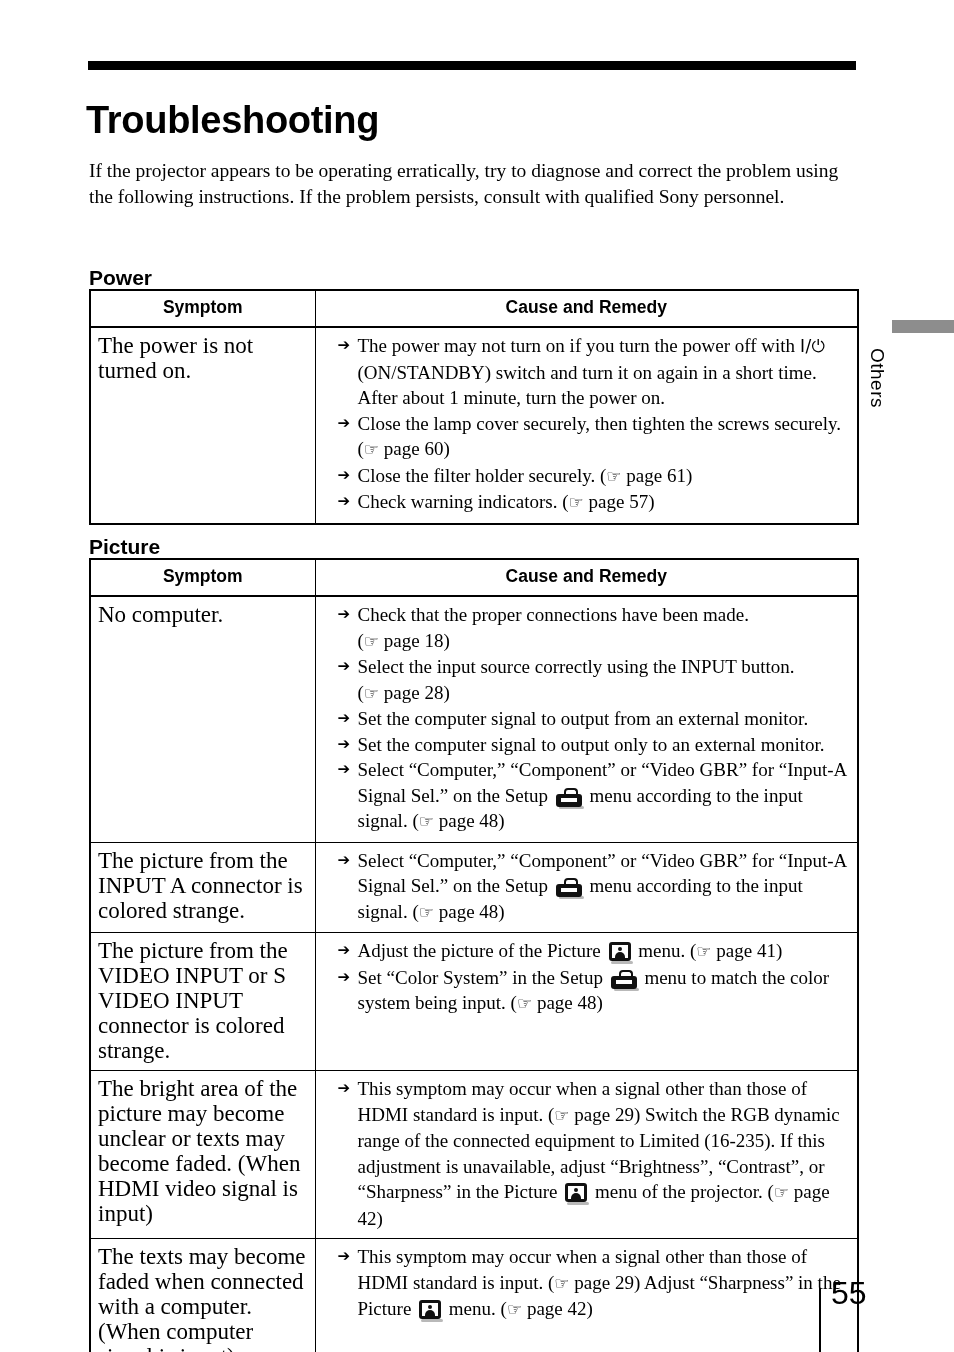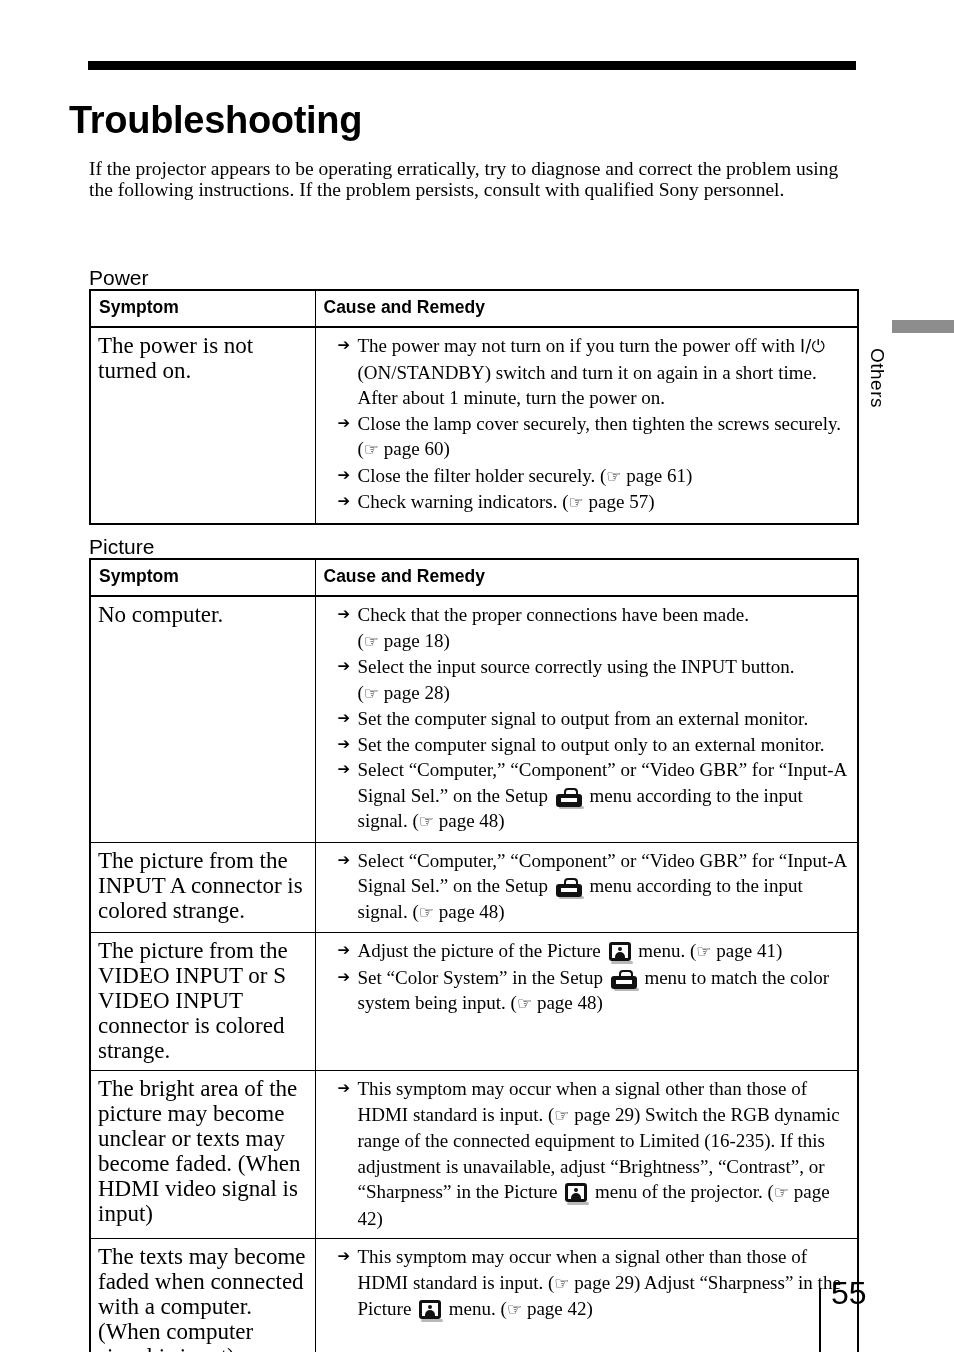--- a/index.html
+++ b/index.html
@@ -25,44 +25,44 @@
   .header-rule {
     position: absolute;
     left: 88px;
     top: 61px;
     width: 768px;
     height: 9px;
     background: #000000;
   }
   .page-title {
     position: absolute;
-    left: 69px;
+    left: 86px;
     top: 72px;
     font-family: "Liberation Sans", sans-serif;
     font-weight: bold;
     font-size: 38px;
     letter-spacing: -0.3px;
     line-height: 46px;
   }
 
   .intro {
     position: absolute;
     left: 89px;
     top: 138px;
     width: 770px;
     font-size: 19.5px;
-    line-height: 21px;
+    line-height: 26px;
     text-align: left;
   }
 
   
   .section-heading {
     position: absolute;
     font-family: "Liberation Sans", sans-serif;
-    font-weight: normal;
+    font-weight: bold;
     font-size: 21px;
     left: 89px;
   }
   .sh-power { top: 249px; }
   .sh-picture { top: 518px; }
 
   
   .tbl {
     position: absolute;
     left: 89px;
@@ -80,21 +80,21 @@
 
   .tbl th, .tbl td {
     border: 1px solid #000;
     vertical-align: top;
     padding: 5px 8px 7px 8px;
   }
   .tbl thead th {
     font-family: "Liberation Sans", sans-serif;
     font-weight: bold;
     font-size: 17.5px;
-    text-align: left;
+    text-align: center;
     padding: 6px 8px 8px 8px;
     border-bottom: 2px solid #000;
   }
   .tbl td.symptom {
     font-size: 23px;
     line-height: 25px;
     padding-left: 7px;
   }
   .tbl td.remedy {
     font-size: 19px;

